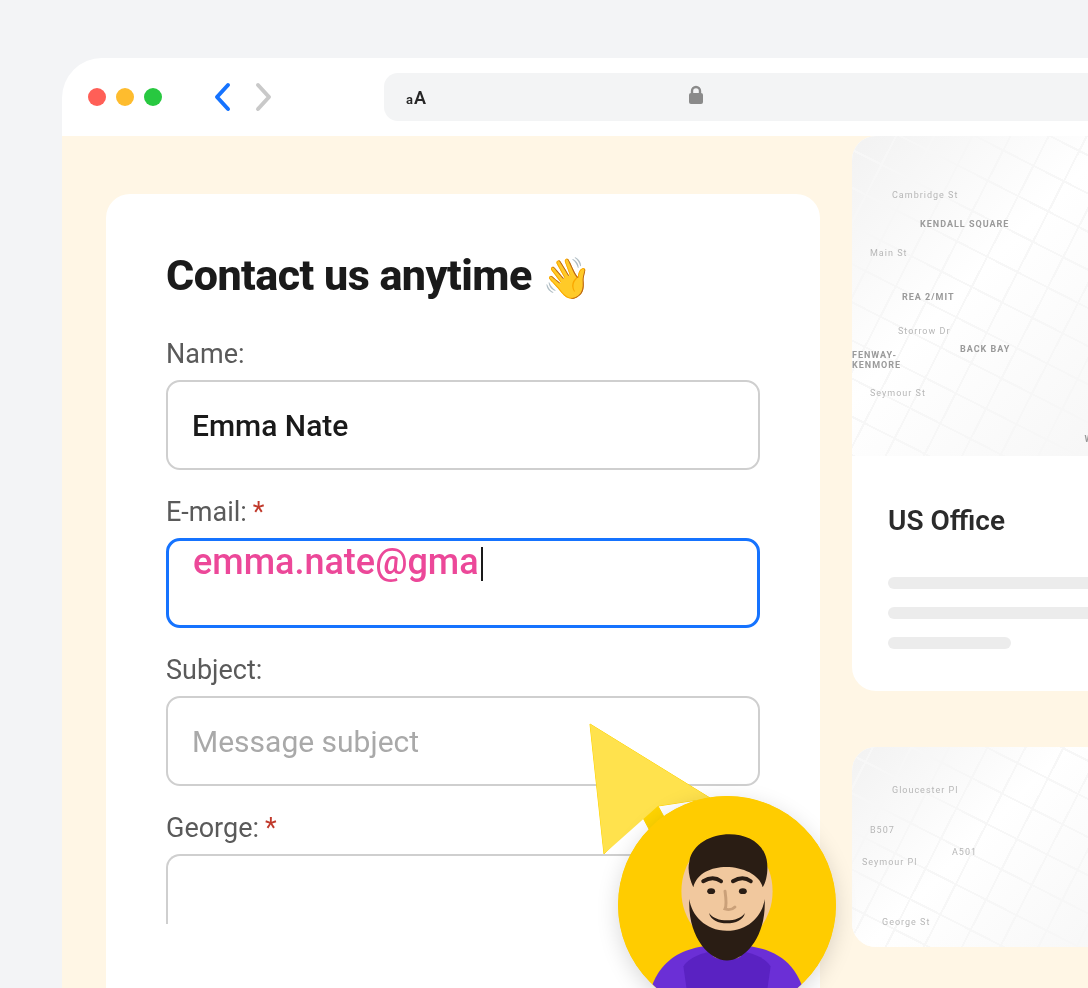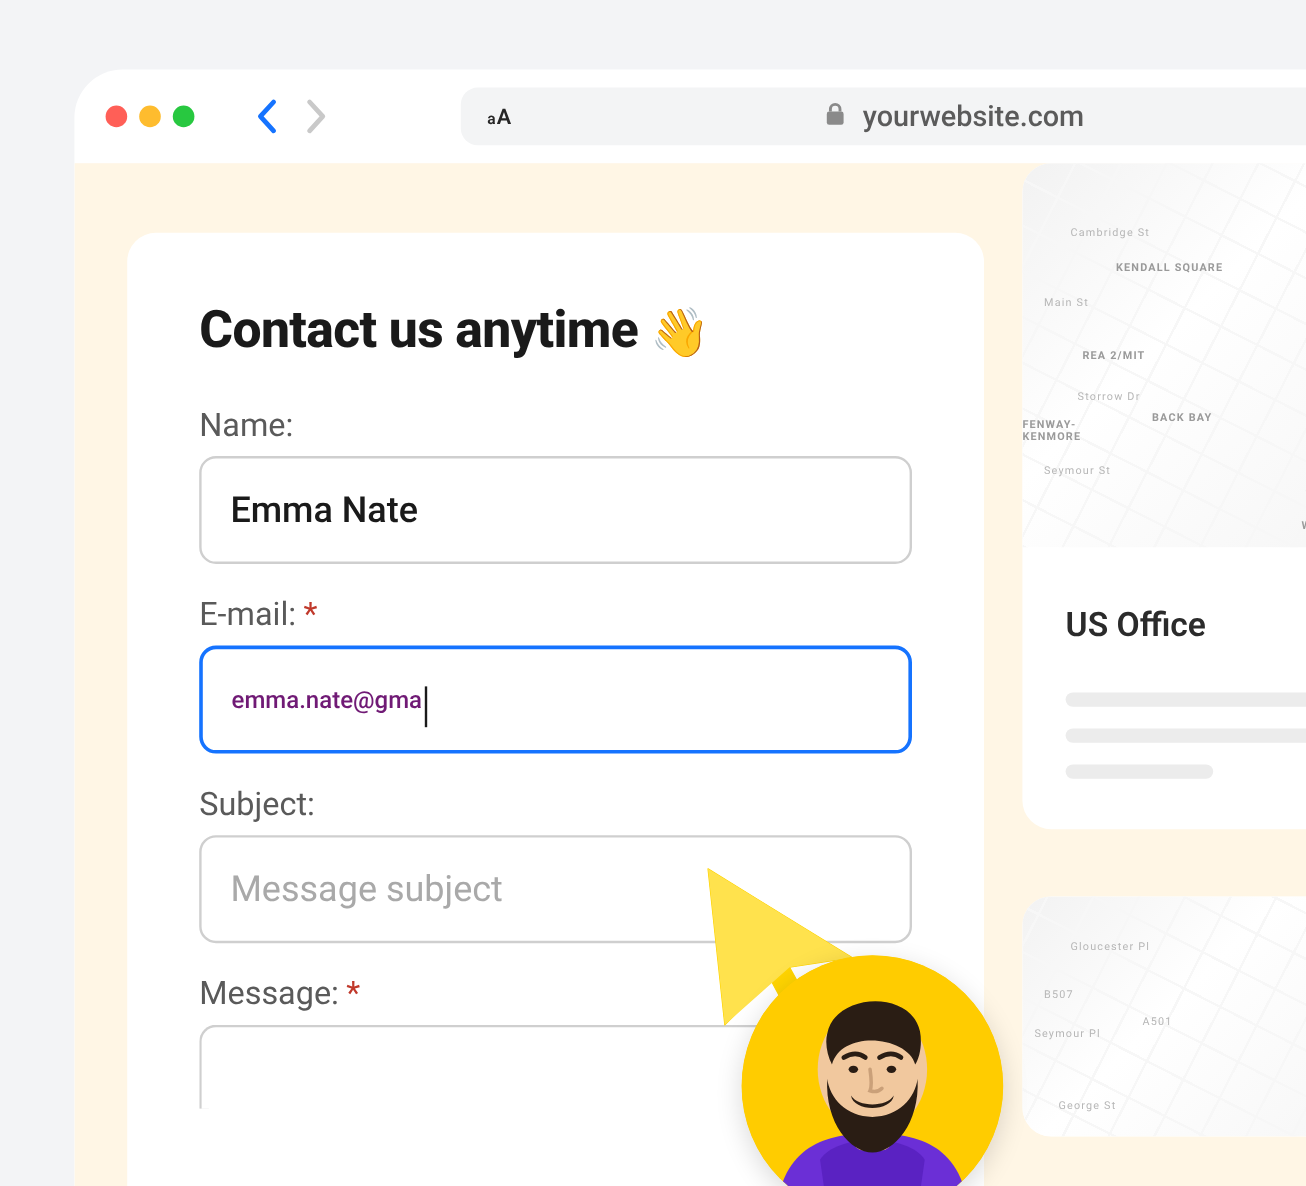--- a/index.html
+++ b/index.html
@@ -124,26 +124,25 @@
     width: 2px; height: 34px;
     background: #1a1a1a;
     transform: translateY(6px);
     margin-left: 2px;
   }
   .fake-input {
     width: 100%;
     height: 90px;
     border-radius: 14px;
     background: #fff;
-    font-size: 20px;
+    font-size: 36px;
     font-weight: 500;
-    color: #701a75;
+    color: #ec4899;
     padding: 0 24px;
     display: flex;
-    align-items: center;
   }
   .fake-input.bordered { border: 2px solid #cfcfcf; }
   .fake-input.focused  { border: 3px solid #1573ff; }
 
   
   .side {
     position: absolute;
     left: 790px;
     top: 0;
     width: 340px;
@@ -243,21 +242,20 @@
         <span class="aa">
           <span class="small">a</span>A
         </span>
         <span class="urlwrap">
           <span>
             <svg width="18" height="20" viewBox="0 0 18 20">
                 <rect x="2" y="8" width="14" height="11" rx="2" fill="#8a8a8a"></rect>
                 <path d="M5 8 V6 a4 4 0 0 1 8 0 V8" fill="none" stroke="#8a8a8a" stroke-width="2.4"></path>
               </svg>
           </span>
-          <span>yourwebsite.com</span>
         </span>
       </div>
     </div>
 
     <div class="viewport">
 
       <div class="card">
         <h1>
           <span>Contact us anytime</span>
           <span class="wave">👋</span>
@@ -283,33 +281,33 @@
 
         <div class="field">
           <div class="label">
             <span>Subject:</span>
           </div>
           <input class="input" type="text" placeholder="Message subject" style="">
         </div>
 
         <div class="field">
           <div class="label">
-            <span>Message:</span>
+            <span>George:</span>
             <span class="req">*</span>
           </div>
           <div class="fake-input bordered" style="height:70px;border-bottom:none;border-radius:14px 14px 0 0"></div>
         </div>
       </div>
 
       <div class="side">
         <div class="sidecard">
           <div class="mapbox">
 
             <span class="maplabel" style="top:54px; left:40px; text-transform:none; font-weight:400; color:#b7b7b7;">Cambridge St</span>
-            <span class="maplabel" style="top:84px; left:78px; text-align:left; line-height:1.1;">KENDALL SQUARE</span>
+            <span class="maplabel" style="top:84px; left:68px; text-align:left; line-height:1.1;">KENDALL SQUARE</span>
             <span class="maplabel" style="top:112px; left:18px; text-transform:none; font-weight:400; color:#b7b7b7;">Main St</span>
 
             <span class="maplabel" style="top:156px; left:2px;margin-left:48px;">REA 2/MIT</span>
 
             <span class="maplabel" style="top:190px; left:46px; text-transform:none; font-weight:400; color:#b7b7b7;">Storrow Dr</span>
             <span class="maplabel" style="top:214px; left:0px; width:64px; white-space:normal;">FENWAY-KENMORE</span>
             <span class="maplabel" style="top:208px; left:108px;">BACK BAY</span>
             <span class="maplabel" style="top:252px; left:18px; text-transform:none; font-weight:400; color:#b7b7b7;">Seymour St</span>
             <span class="maplabel" style="top:268px; right:46px;">SOUTH END</span>
             <span class="maplabel" style="top:288px; right:28px; width:90px; white-space:normal; text-align:center;">SOUTH OF WASHINGTON</span>

